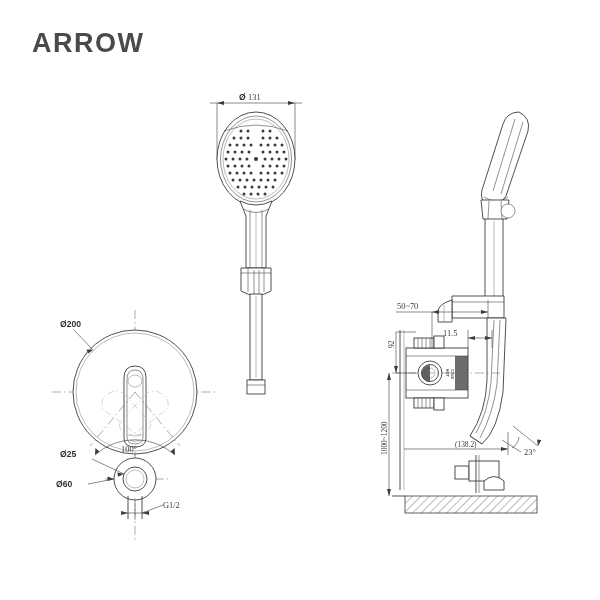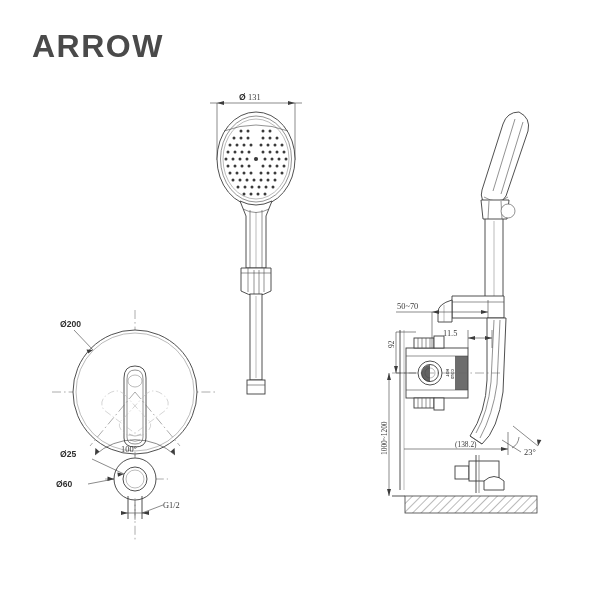--- a/index.html
+++ b/index.html
@@ -18,21 +18,21 @@
   #sheet {
     position: absolute;
     inset: 0;
     width: 600px;
     height: 600px;
   }
   .brand {
     position: absolute;
     left: 32px;
     top: 28px;
-    font-size: 32px;
+    font-size: 27px;
     letter-spacing: 1.5px;
     font-weight: 600;
     color: #4a4a4a;
     font-family: "Liberation Sans", sans-serif;
     white-space: nowrap;
   }
   svg { display: block; }
   .ln      { stroke: #3c3c3c; stroke-width: 0.9; fill: none; }
   .ln-thin { stroke: #4a4a4a; stroke-width: 0.6; fill: none; }
   .ln-lt   { stroke: #777;    stroke-width: 0.5; fill: none; }

